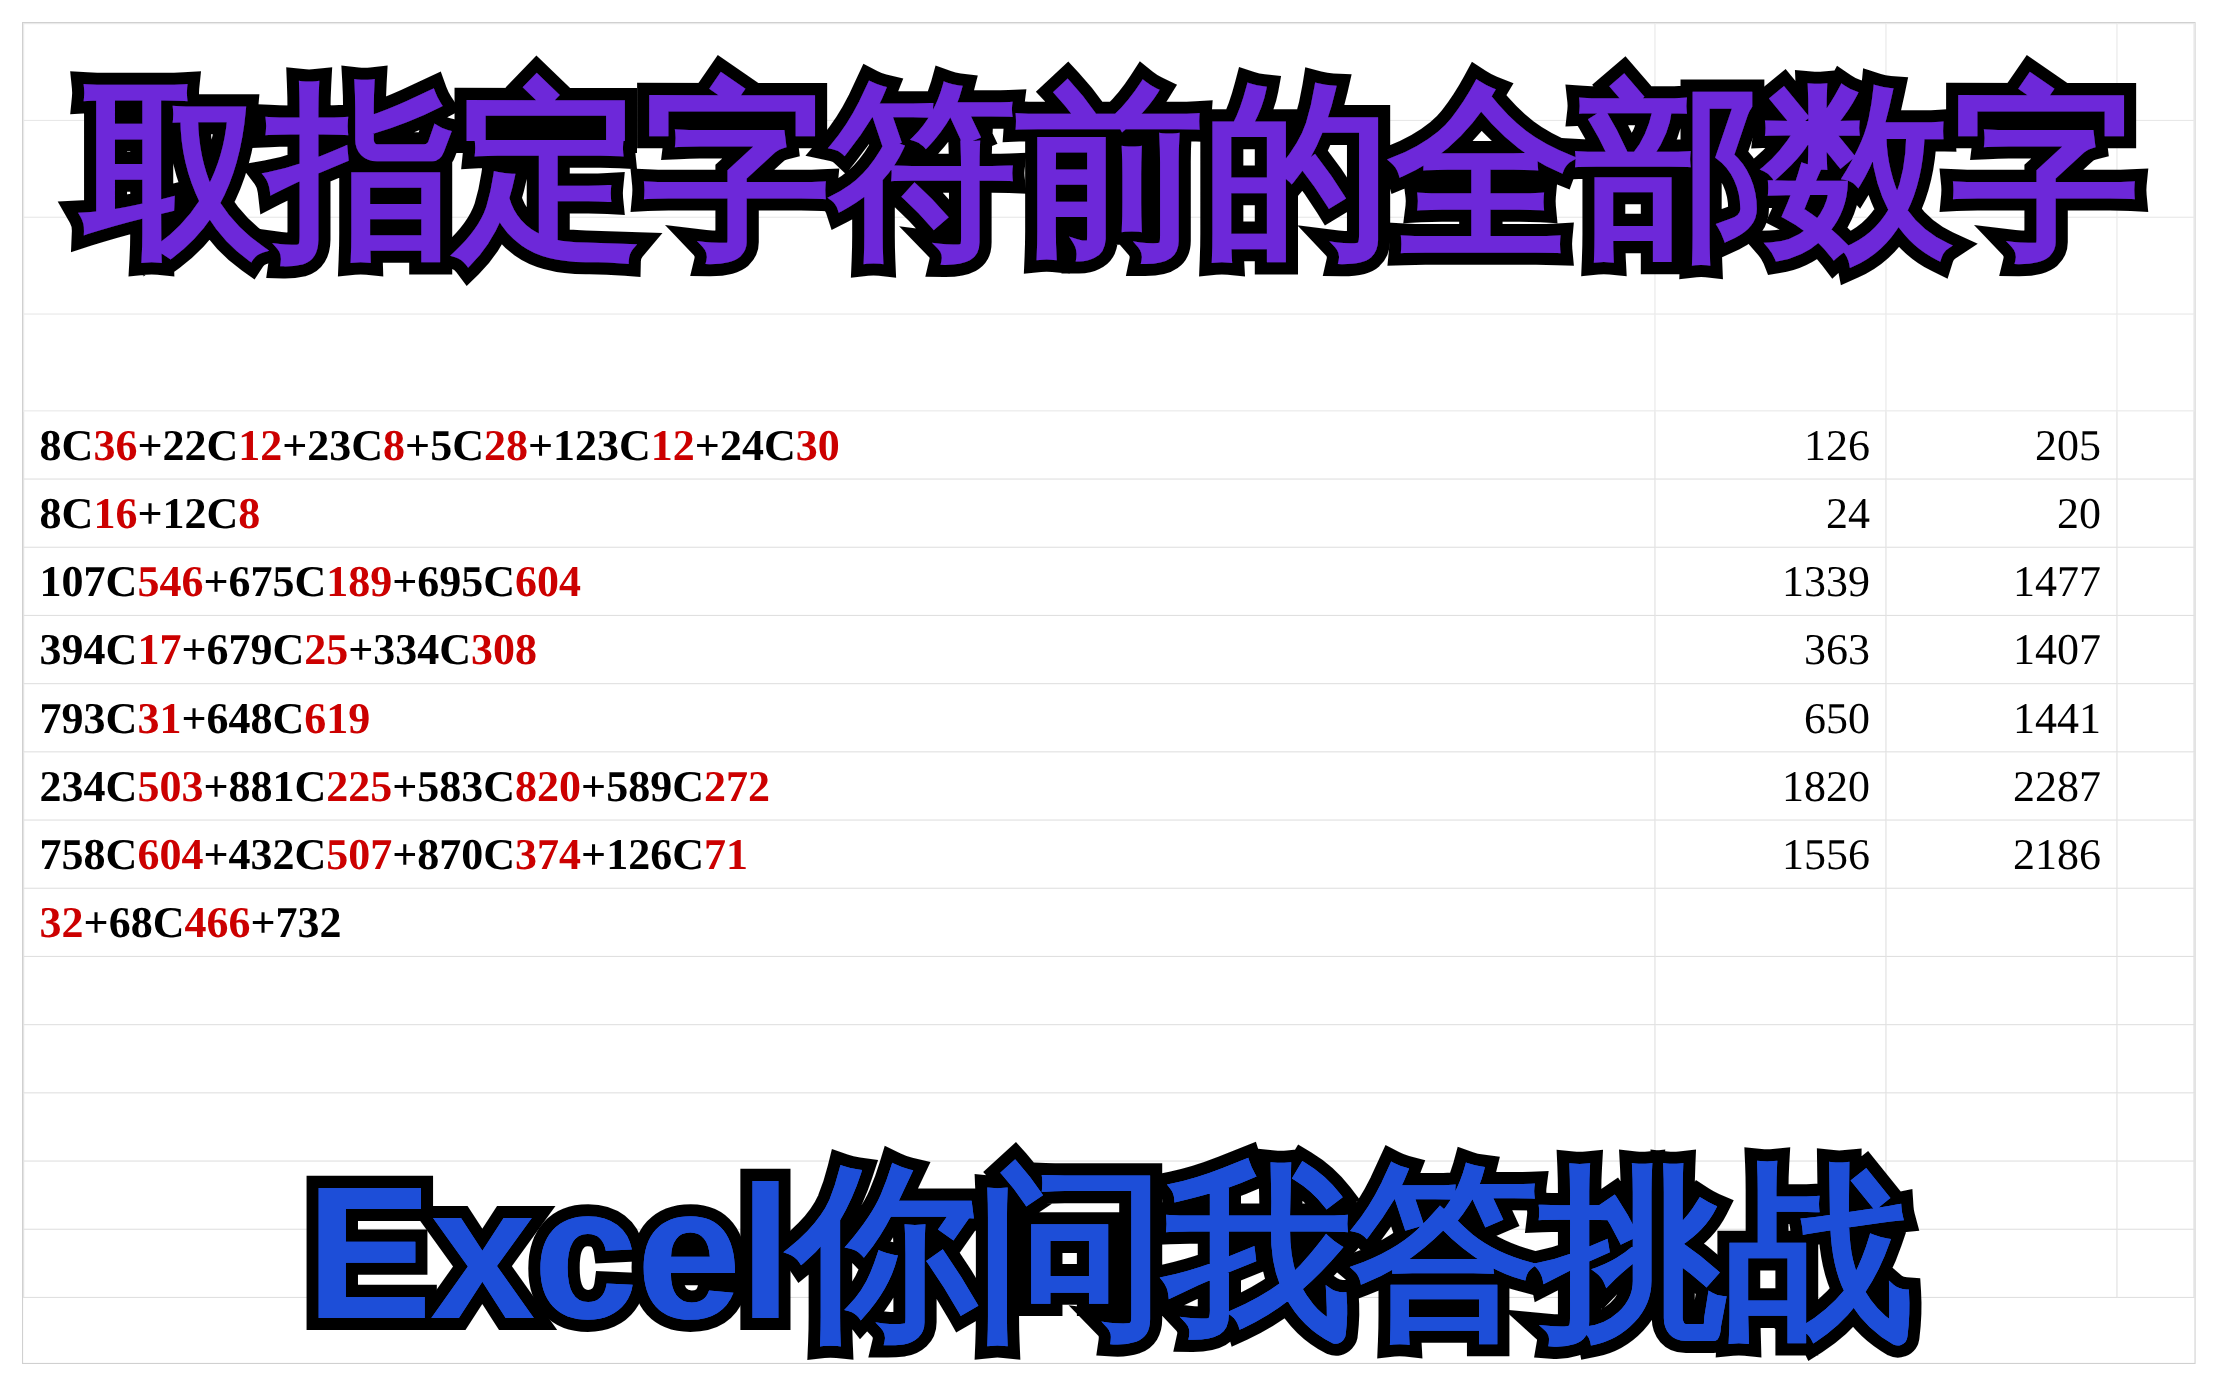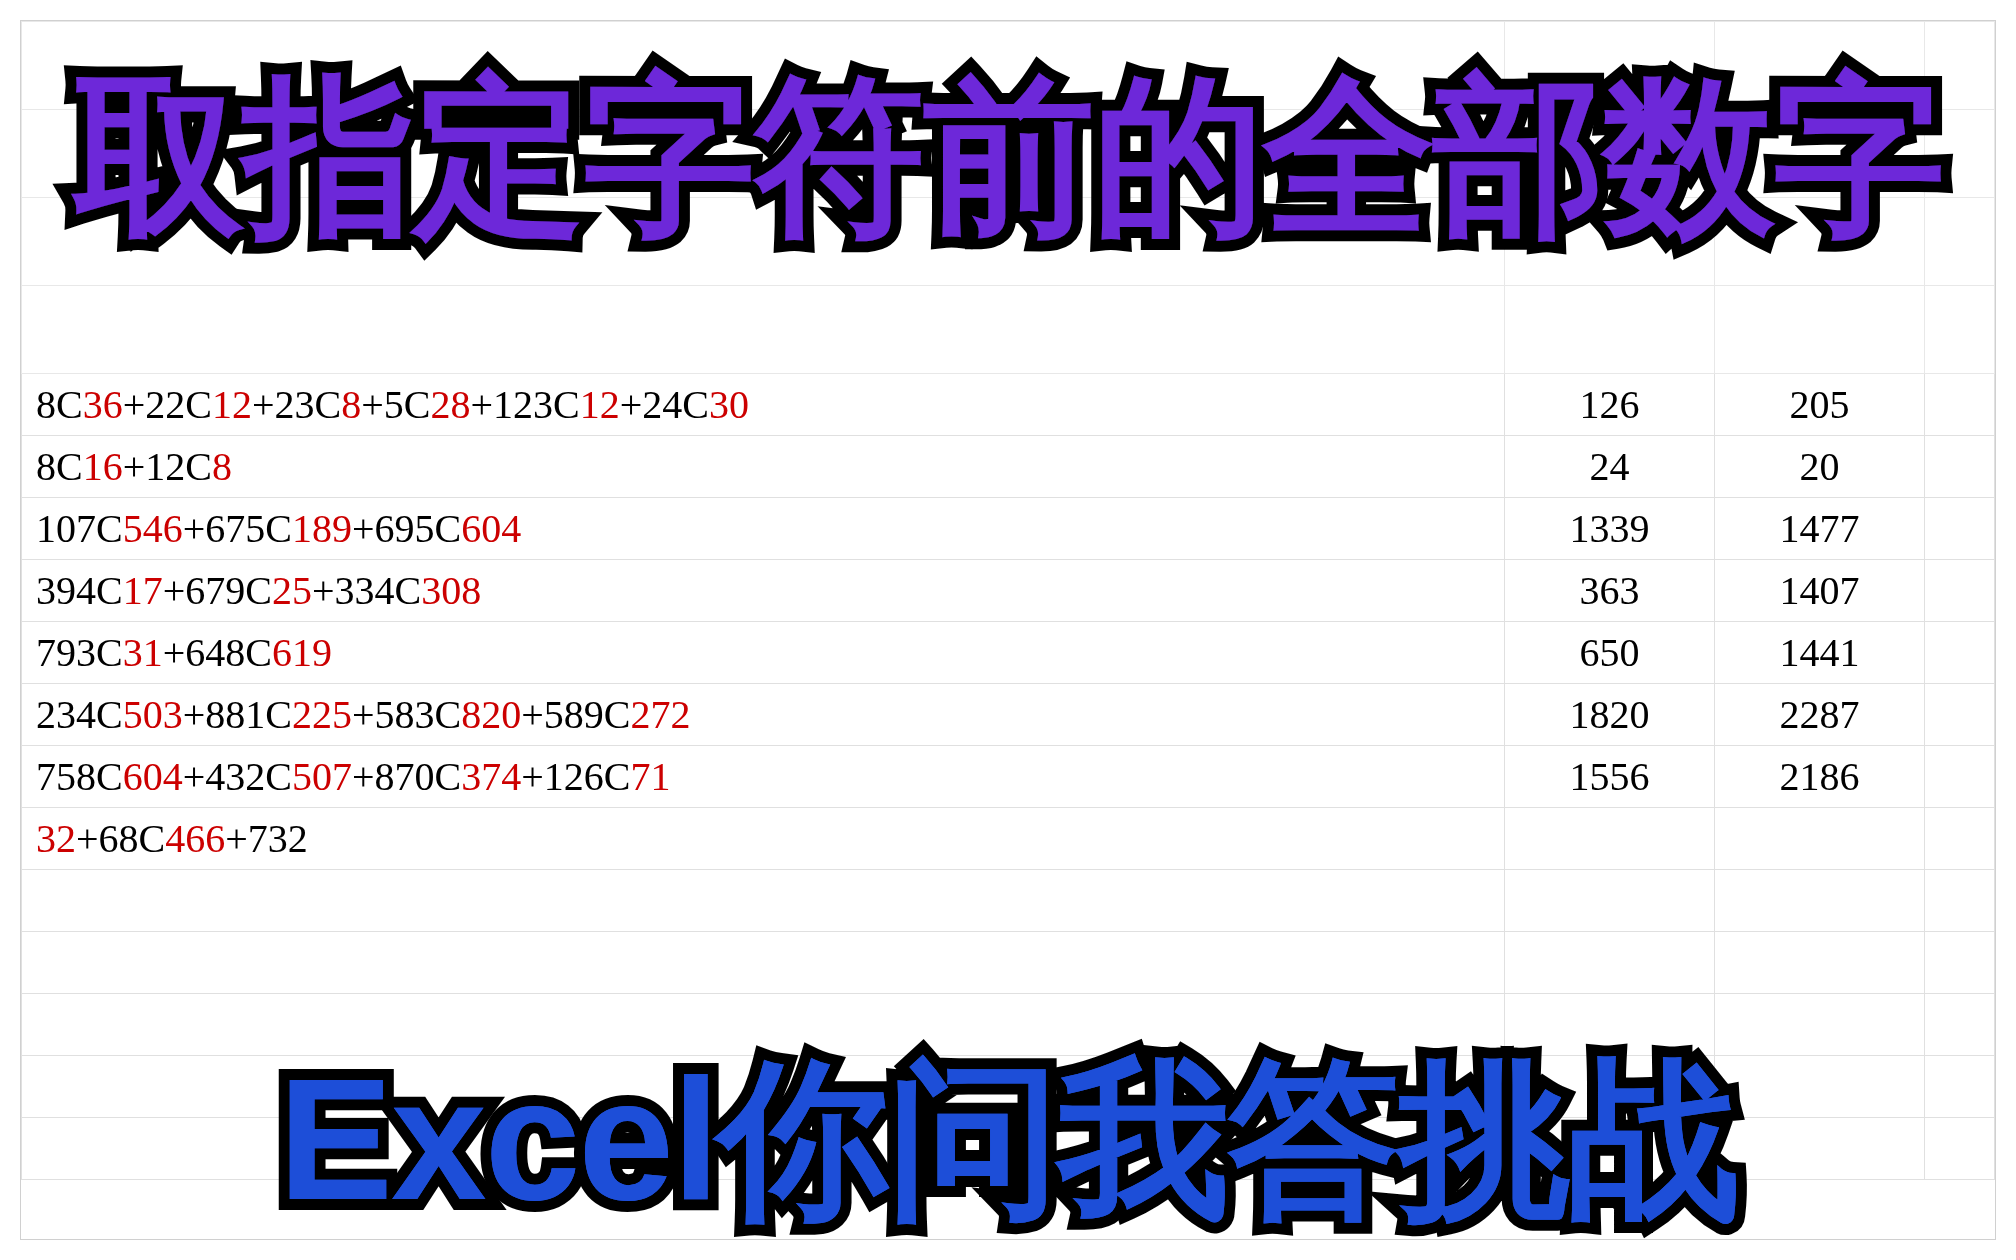--- a/index.html
+++ b/index.html
@@ -32,22 +32,22 @@
   td {
     border: 1px solid #e0e0e0;
     height: 62px;
     font-size: 40px;
     color: #000;
     padding: 0 14px;
     vertical-align: middle;
     white-space: nowrap;
     overflow: hidden;
   }
-  td.formula { text-align: left; }
-  td.num { text-align: center; width: 200px; }
+  td.formula { text-align: left; font-weight: bold; }
+  td.num { text-align: right; width: 200px; }
   .red { color: #cc0000; }
   
   .spacer td { height: 88px; border-color: #e8e8e8; }
 
   
   .title, .subtitle {
     position: absolute;
     font-family: "Microsoft YaHei", "Heiti SC", sans-serif;
     font-weight: 900;
     line-height: 1.05;

